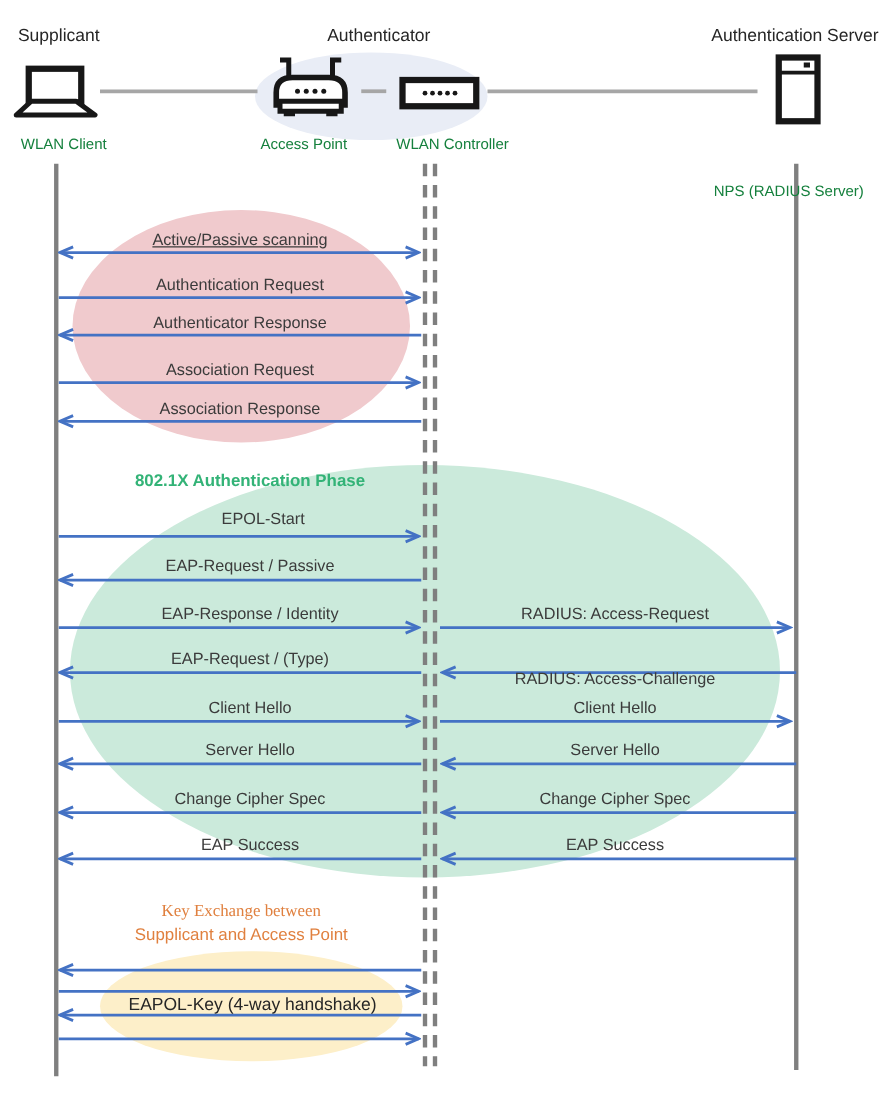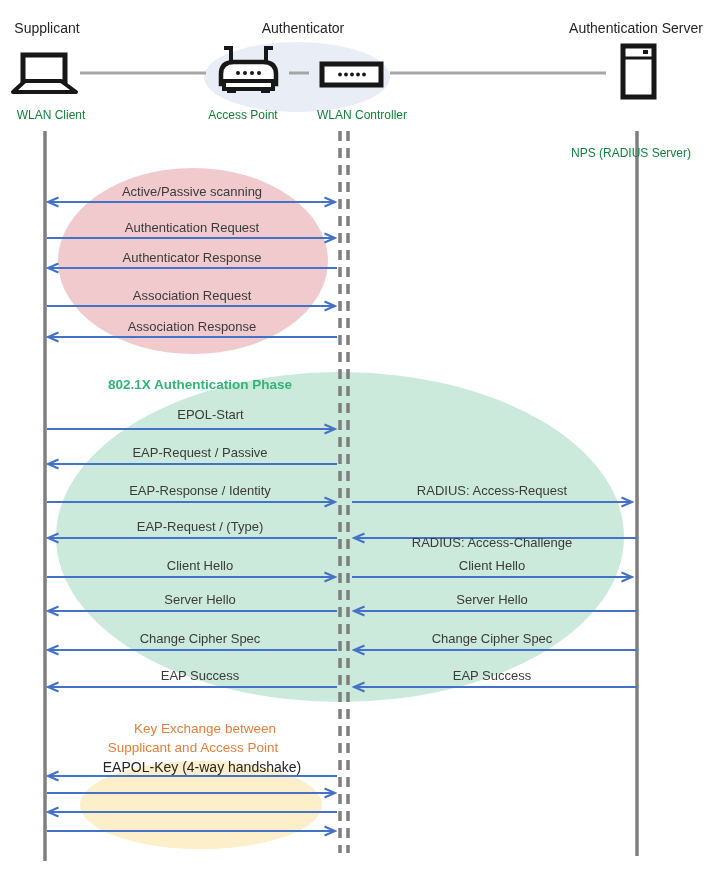--- a/index.html
+++ b/index.html
@@ -125,24 +125,24 @@
   <div class="lbl actor" style="left:47px;top:20px;">Supplicant</div>
   <div class="lbl actor" style="left:303px;top:20px;">Authenticator</div>
   <div class="lbl actor" style="left:636px;top:20px;">Authentication Server</div>
 
   <div class="lbl device" style="left:51px;top:107px;">WLAN Client</div>
   <div class="lbl device" style="left:243px;top:107px;">Access Point</div>
   <div class="lbl device" style="left:362px;top:107px;">WLAN Controller</div>
   <div class="lbl device" style="left:631px;top:121px;margin-top:24px;">NPS (RADIUS Server)</div>
 
   <div class="lbl ptitle p2t" style="left:200px;top:377px;">802.1X Authentication Phase</div>
-  <div class="lbl ptitle p3t" style="left:205px;top:721px;">Key Exchange between</div>
+  <div class="lbl ptitle p3t" style="left:193px;top:721px;font-family:Liberation Serif, serif;">Key Exchange between</div>
   <div class="lbl ptitle p3t" style="left:193px;top:740px;">Supplicant and Access Point</div>
 
-  <div class="lbl" style="left:192px;top:184px;">Active/Passive scanning</div>
+  <div class="lbl" style="left:192px;top:184px;text-decoration:underline;">Active/Passive scanning</div>
   <div class="lbl" style="left:192px;top:220px;">Authentication Request</div>
   <div class="lbl" style="left:192px;top:250px;">Authenticator Response</div>
   <div class="lbl" style="left:192px;top:288px;">Association Request</div>
   <div class="lbl" style="left:192px;top:319px;">Association Response</div>
 
   <div class="lbl" style="left:200px;top:407px;padding-left:21px;">EPOL-Start</div>
   <div class="lbl" style="left:200px;top:445px;">EAP-Request / Passive</div>
   <div class="lbl" style="left:200px;top:483px;">EAP-Response / Identity</div>
   <div class="lbl" style="left:200px;top:519px;">EAP-Request / (Type)</div>
   <div class="lbl" style="left:200px;top:558px;">Client Hello</div>
@@ -150,15 +150,15 @@
   <div class="lbl" style="left:200px;top:631px;">Change Cipher Spec</div>
   <div class="lbl" style="left:200px;top:668px;">EAP Success</div>
 
   <div class="lbl" style="left:492px;top:483px;">RADIUS: Access-Request</div>
   <div class="lbl" style="left:492px;top:535px;">RADIUS: Access-Challenge</div>
   <div class="lbl" style="left:492px;top:558px;">Client Hello</div>
   <div class="lbl" style="left:492px;top:592px;">Server Hello</div>
   <div class="lbl" style="left:492px;top:631px;">Change Cipher Spec</div>
   <div class="lbl" style="left:492px;top:668px;">EAP Success</div>
 
-  <div class="lbl eapolkey" style="left:202px;top:759px;">EAPOL-Key (4-way handshake)</div>
+  <div class="lbl eapolkey" style="left:202px;top:795px;">EAPOL-Key (4-way handshake)</div>
 
 </div>
 
 </body></html>

